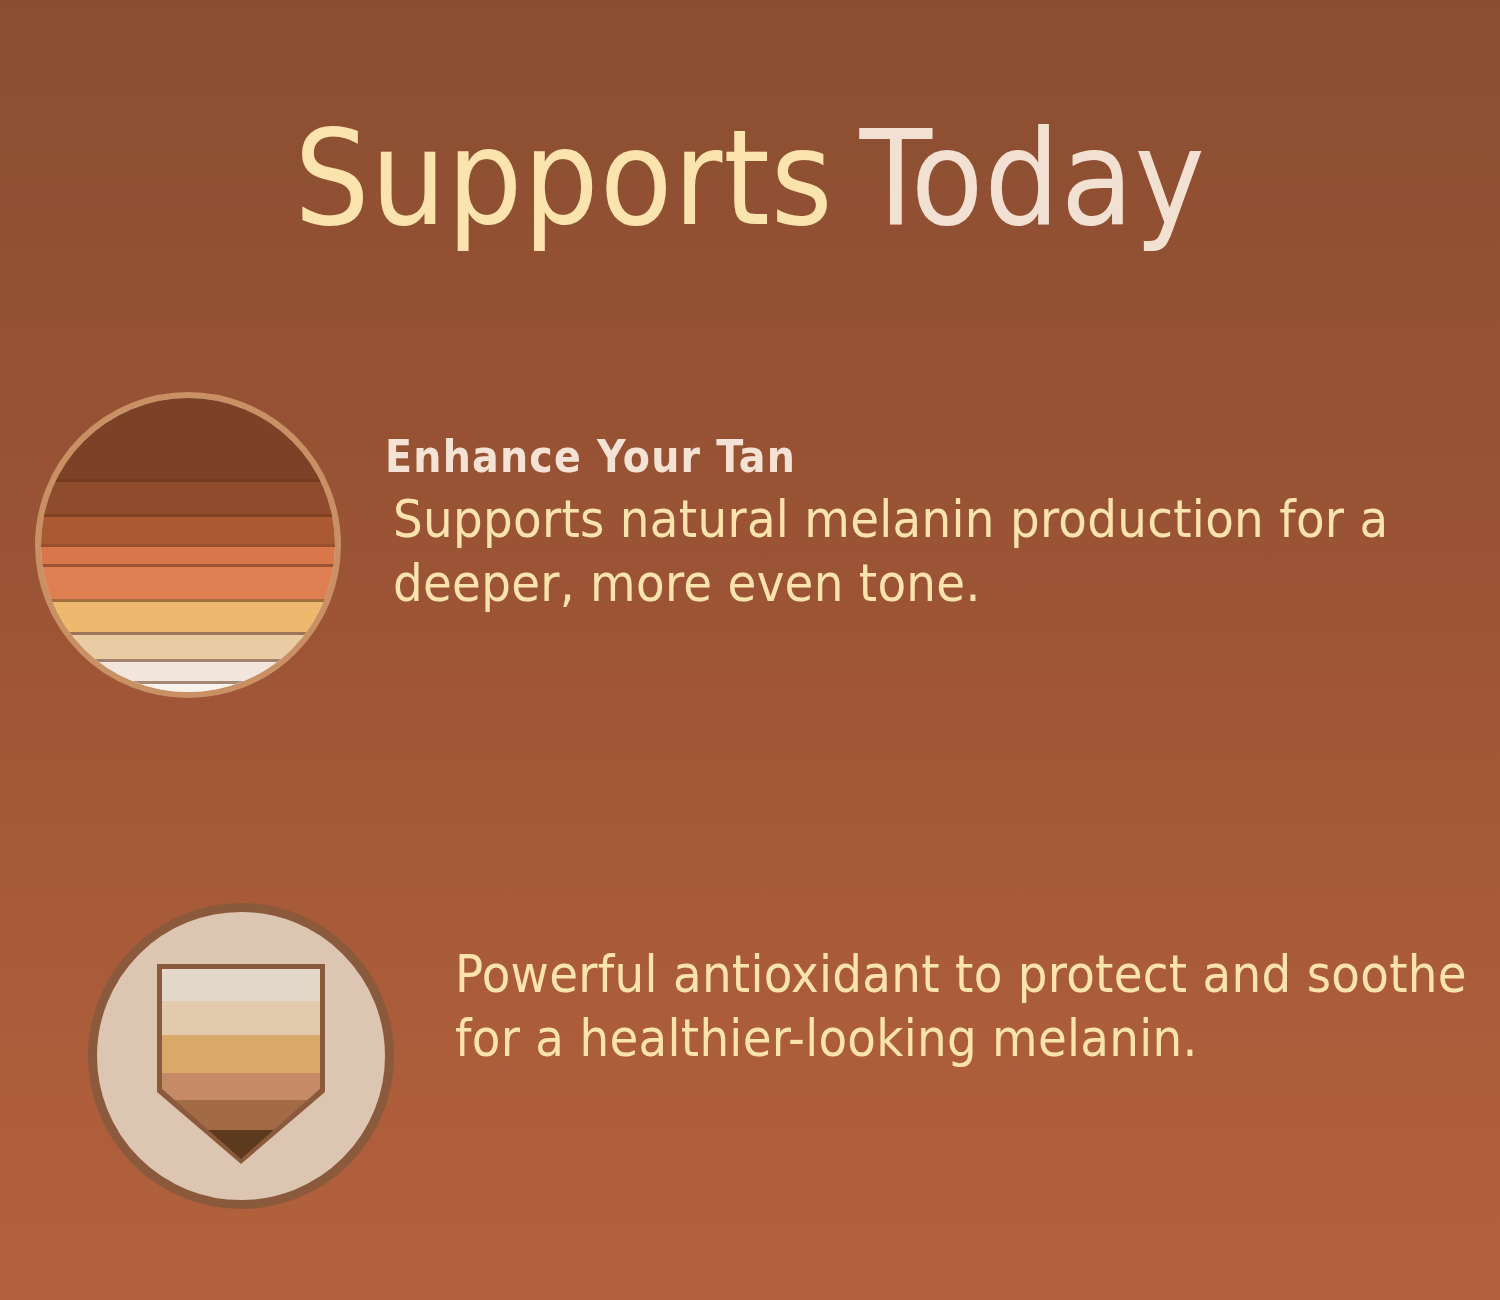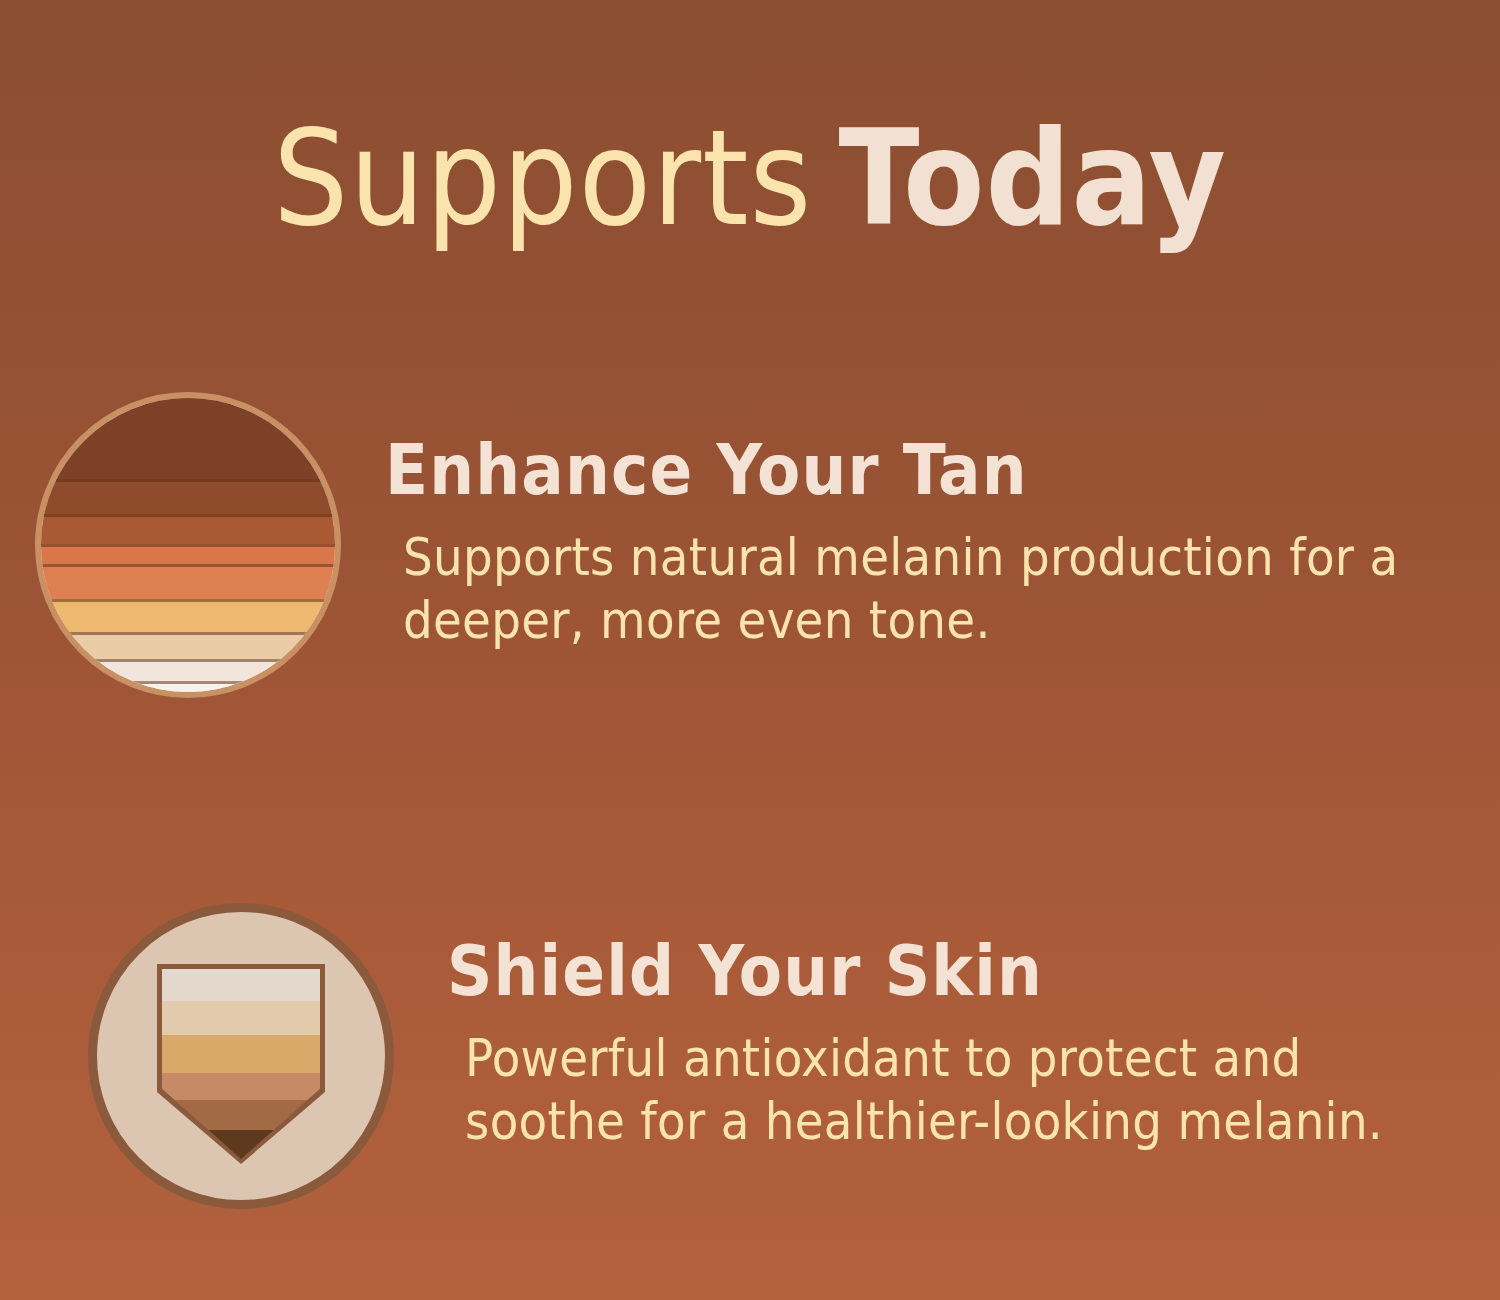--- a/index.html
+++ b/index.html
@@ -35,21 +35,21 @@
     font-family: "DejaVu Sans Condensed", "Liberation Sans Narrow", "Liberation Sans", sans-serif;
     font-size: 132px;
     font-weight: 400;
     letter-spacing: 1px;
     color: #fbe3ad;
     line-height: 1;
   }
   .title-bold {
     font-family: "DejaVu Sans Condensed", "Liberation Sans Narrow", "Liberation Sans", sans-serif;
     font-size: 132px;
-    font-weight: 700;
+    font-weight: 400;
     letter-spacing: 1px;
     color: #f2e1d2;
     line-height: 1;
     margin-left: 26px;
   }
 
   
   .feature {
     position: absolute;
   }
@@ -115,35 +115,35 @@
   }
   .shield-inner .band { width: 100%; }
 
   
   .text-block { position: absolute; }
   #text-1 { left: 385px; top: 42px; width: 1090px; }
   #text-2 { left: 447px; top: 32px; width: 1030px; }
 
   .feature-heading {
     font-family: "DejaVu Sans Condensed", "Liberation Sans Narrow", "Liberation Sans", sans-serif;
-    font-size: 70px;
+    font-size: 44px;
     font-weight: 700;
     color: #f4e3d4;
     letter-spacing: 1.2px;
     line-height: 1.05;
     margin: 0 0 6px 0;
   }
   .feature-body {
     font-family: "DejaVu Sans Condensed", "Liberation Sans Narrow", "Liberation Sans", sans-serif;
     font-size: 52px;
     font-weight: 400;
     color: #fbe3ad;
     letter-spacing: 0.3px;
     line-height: 1.23;
-    margin: 18px;
+    margin: 8px;
   }
 </style>
 </head>
 <body>
 
 <div id="poster">
 
   <div class="title-wrap">
     <span class="title-light">Supports</span><span class="title-bold">Today</span>
   </div>
@@ -179,18 +179,17 @@
             <div class="band" style="background: rgb(226, 203, 173); height: 18%;"></div>
             <div class="band" style="background: rgb(217, 169, 106); height: 20%;"></div>
             <div class="band" style="background: rgb(198, 138, 102); height: 14%;"></div>
             <div class="band" style="background: rgb(163, 106, 70); height: 16%;"></div>
             <div class="band" style="background: rgb(93, 58, 29); height: 15%;"></div>
           </div>
       </div>
     </div>
 
     <div class="text-block" id="text-2">
-      <p class="feature-heading">Shield Your Skin</p>
       <p class="feature-body">Powerful antioxidant to protect and soothe for a healthier-looking melanin.</p>
     </div>
   </div>
 
 </div>
 
 </body></html>

